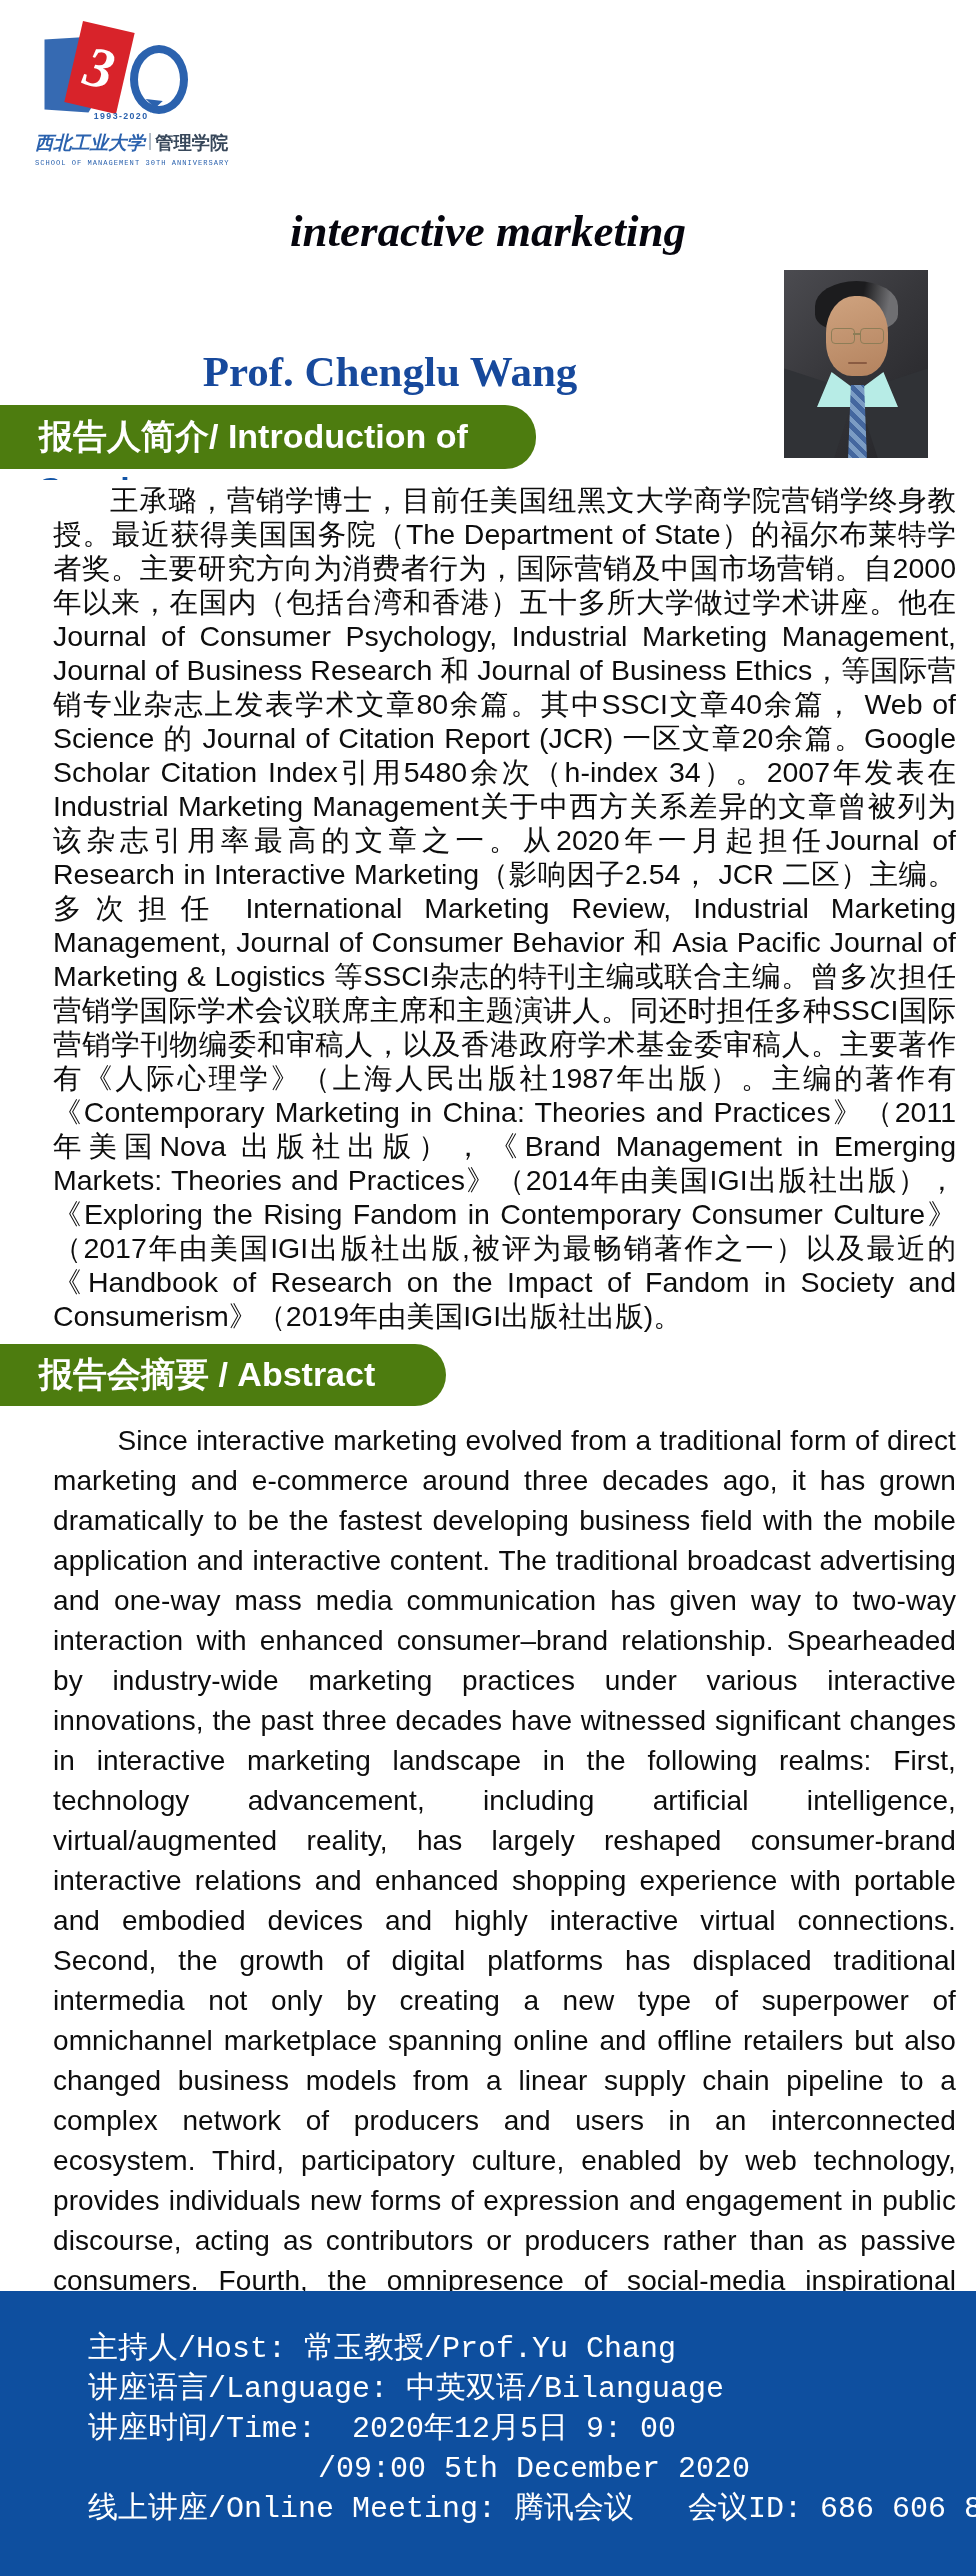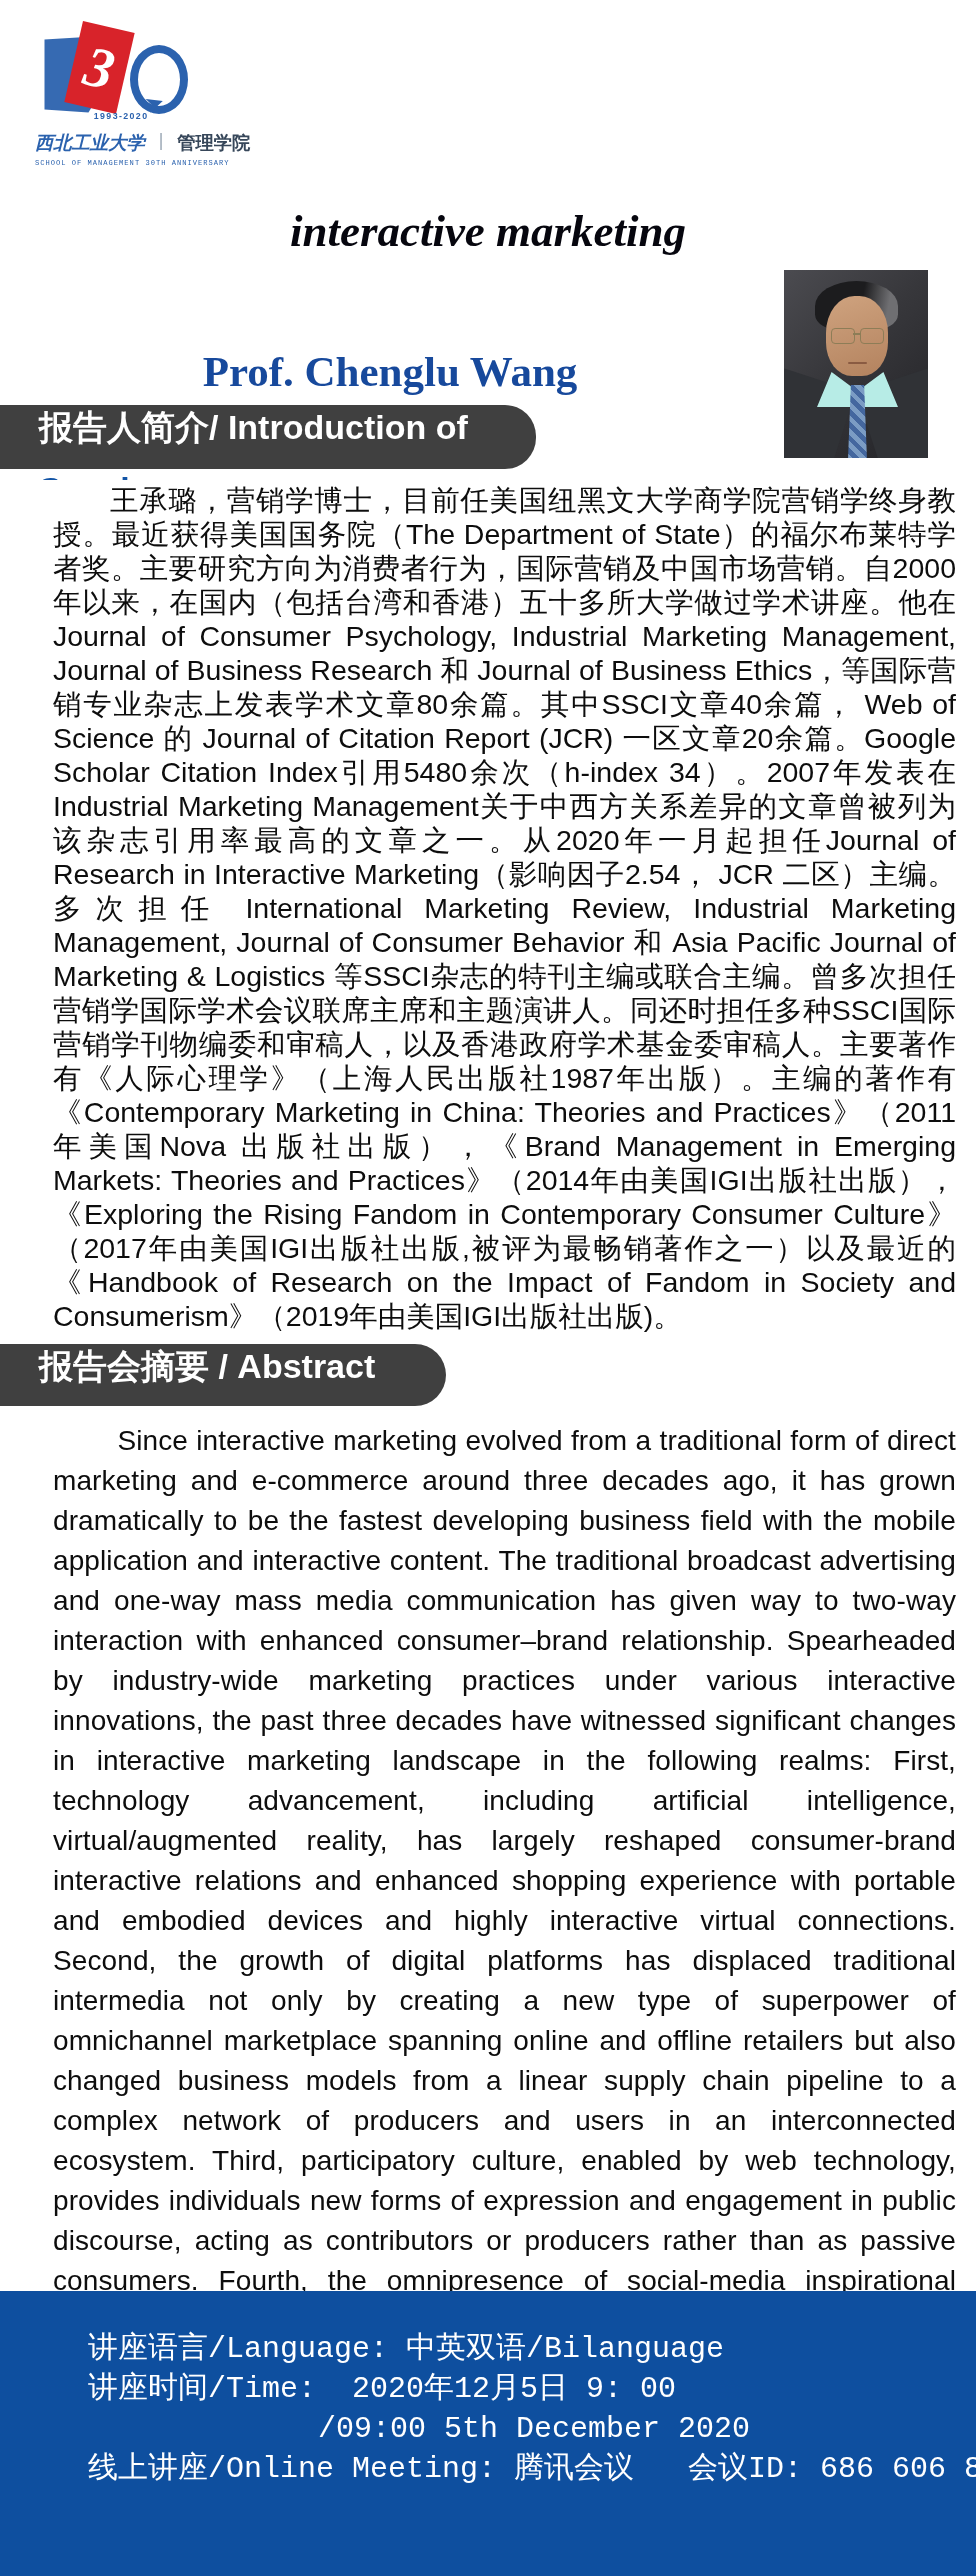--- a/index.html
+++ b/index.html
@@ -18,21 +18,21 @@
     background:#d8232a; transform:rotate(13deg);
     display:flex; align-items:center; justify-content:center; }
   .logo-digit3 { color:#ffffff; font-size:57px; font-weight:bold;
     font-family:"Liberation Serif","DejaVu Serif",serif; font-style:italic; line-height:1; }
   .logo-zero { position:absolute; left:87px; top:17.6px; width:42px; height:53px;
     border:8.8px solid #2b62ae; border-radius:50%; background:#ffffff; }
   .logo-arrow { position:absolute; left:102px; top:65px; color:#2b62ae; font-size:23px;
     transform:rotate(-18deg); line-height:1; }
   .logo-years { position:absolute; left:34px; top:84px; width:88px; text-align:center;
     color:#2b62ae; font-size:8.8px; letter-spacing:1.4px; font-weight:bold; }
-  .logo-name-row { display:flex; align-items:flex-start; gap:14px; margin-top:8.1px; white-space:nowrap; }
+  .logo-name-row { display:flex; align-items:flex-start; gap:3px; margin-top:8.1px; white-space:nowrap; }
   .logo-univ { color:#2b62ae; font-size:18.3px; font-weight:bold; font-style:italic;
     font-family:"Liberation Serif","DejaVu Serif",serif; }
   .logo-sep { color:#9aa7b5; font-size:17.6px; }
   .logo-school { color:#37475a; font-size:18.3px; font-weight:bold; }
   .logo-en { margin-top:4px; color:#2b62ae; font-size:7.1px; letter-spacing:1px; white-space:nowrap;font-family:Liberation Mono, monospace; }
 
   .header-titles { position:absolute; left:192px; top:42px; }
   .header-title-cn { color:#1a5fae; font-size:58px; font-weight:bold; line-height:1.0;
     transform:scaleX(0.80); transform-origin:left; white-space:nowrap; }
   .header-subtitle-cn { margin-top:15px; color:#e11311; font-size:42px; font-weight:bold; line-height:1.0;
@@ -61,22 +61,22 @@
   .p-collar { position:absolute; left:33px; top:102px; width:81px; height:35px;
     background:#b7ece6; clip-path:polygon(0 100%,18% 0,50% 55%,82% 0,100% 100%); }
   .p-tie { position:absolute; left:64px; top:115px; width:19px; height:75px;
     background:repeating-linear-gradient(45deg,#7b9cc4 0 4.7px,#44679f 4.7px 9.5px); clip-path:polygon(15% 0,85% 0,100% 100%,0 100%); }
   .p-suit-l { position:absolute; left:-15px; top:108px; width:75px; height:88px;
     background:#303236; transform:rotate(18deg); }
   .p-suit-r { position:absolute; right:-15px; top:108px; width:75px; height:88px;
     background:#303236; transform:rotate(-18deg); }
 
   
-  .section-banner { position:absolute; left:0; background:#404040; color:#ffffff;
-    font-weight:bold; display:flex; align-items:flex-start;
+  .section-banner { position:absolute; left:0; background:#4d7c0f; color:#ffffff;
+    font-weight:bold; display:flex; align-items:center;
     border-radius:0 31px 31px 0; padding-left:39px; box-sizing:border-box; }
   .banner-intro { top:405px; width:536px; height:64px; font-size:34px; }
   .banner-abstract { top:1344px; width:446px; height:62px; font-size:34px; }
   .banner-overflow { position:absolute; left:39px; top:470px; height:10.2px; overflow:hidden;
     color:#1254a6; font-size:34px; font-weight:bold; line-height:39px; }
 
   
   .body-text { position:absolute; left:53px; width:903px; color:#0d0d0d;
     text-align:justify; word-break:break-word; }
   .intro-body { top:483px; font-size:28.5px; line-height:34px; text-indent:2em; }
@@ -139,20 +139,21 @@
   </div>
   <div class="banner-overflow">Speaker</div>
   <div class="body-text intro-body">王承璐，营销学博士，目前任美国纽黑文大学商学院营销学终身教授。最近获得美国国务院（The Department of State）的福尔布莱特学者奖。主要研究方向为消费者行为，国际营销及中国市场营销。自2000年以来，在国内（包括台湾和香港）五十多所大学做过学术讲座。他在Journal of Consumer Psychology, Industrial Marketing Management, Journal of Business Research 和 Journal of Business Ethics，等国际营销专业杂志上发表学术文章80余篇。其中SSCI文章40余篇， Web of Science 的 Journal of Citation Report (JCR) 一区文章20余篇。Google Scholar Citation Index引用5480余次（h-index 34）。2007年发表在Industrial Marketing Management关于中西方关系差异的文章曾被列为该杂志引用率最高的文章之一。从2020年一月起担任Journal of Research in Interactive Marketing（影响因子2.54， JCR 二区）主编。多次担任 International Marketing Review, Industrial Marketing Management, Journal of Consumer Behavior 和 Asia Pacific Journal of Marketing &amp; Logistics 等SSCI杂志的特刊主编或联合主编。曾多次担任营销学国际学术会议联席主席和主题演讲人。同还时担任多种SSCI国际营销学刊物编委和审稿人，以及香港政府学术基金委审稿人。主要著作有《人际心理学》（上海人民出版社1987年出版）。主编的著作有《Contemporary Marketing in China: Theories and Practices》（2011年美国Nova 出版社出版），《Brand Management in Emerging Markets: Theories and Practices》（2014年由美国IGI出版社出版），《Exploring the Rising Fandom in Contemporary Consumer Culture》（2017年由美国IGI出版社出版,被评为最畅销著作之一）以及最近的《Handbook of Research on the Impact of Fandom in Society and Consumerism》（2019年由美国IGI出版社出版)。</div>
 
   <div class="section-banner banner-abstract">
     <span>报告会摘要 / Abstract</span>
   </div>
   <div class="body-text abstract-body">Since interactive marketing evolved from a traditional form of direct marketing and e-commerce around three decades ago, it has grown dramatically to be the fastest developing business field with the mobile application and interactive content. The traditional broadcast advertising and one-way mass media communication has given way to two-way interaction with enhanced consumer–brand relationship. Spearheaded by industry-wide marketing practices under various interactive innovations, the past three decades have witnessed significant changes in interactive marketing landscape in the following realms: First, technology advancement, including artificial intelligence, virtual/augmented reality, has largely reshaped consumer-brand interactive relations and enhanced shopping experience with portable and embodied devices and highly interactive virtual connections. Second, the growth of digital platforms has displaced traditional intermedia not only by creating a new type of superpower of omnichannel marketplace spanning online and offline retailers but also changed business models from a linear supply chain pipeline to a complex network of producers and users in an interconnected ecosystem. Third, participatory culture, enabled by web technology, provides individuals new forms of expression and engagement in public discourse, acting as contributors or producers rather than as passive consumers. Fourth, the omnipresence of social-media inspirational content in contemporary life, encompassing a wide range of websites and mobile apps, inspires users to quickly create and share content with friend circles and the public in real time.</div>
 
   <div class="footer">
+    <div class="footer-line">主持人/Host: 常玉教授/Prof.Yu Chang</div>
     <div class="footer-line">讲座语言/Language: 中英双语/Bilanguage</div>
     <div class="footer-line">讲座时间/Time:  2020年12月5日 9: 00</div>
     <div class="footer-line indent">/09:00 5th December 2020</div>
     <div class="footer-line">线上讲座/Online Meeting: 腾讯会议   会议ID: 686 606 820</div>
   </div>
 
 </div>
 
 
 </body></html>

